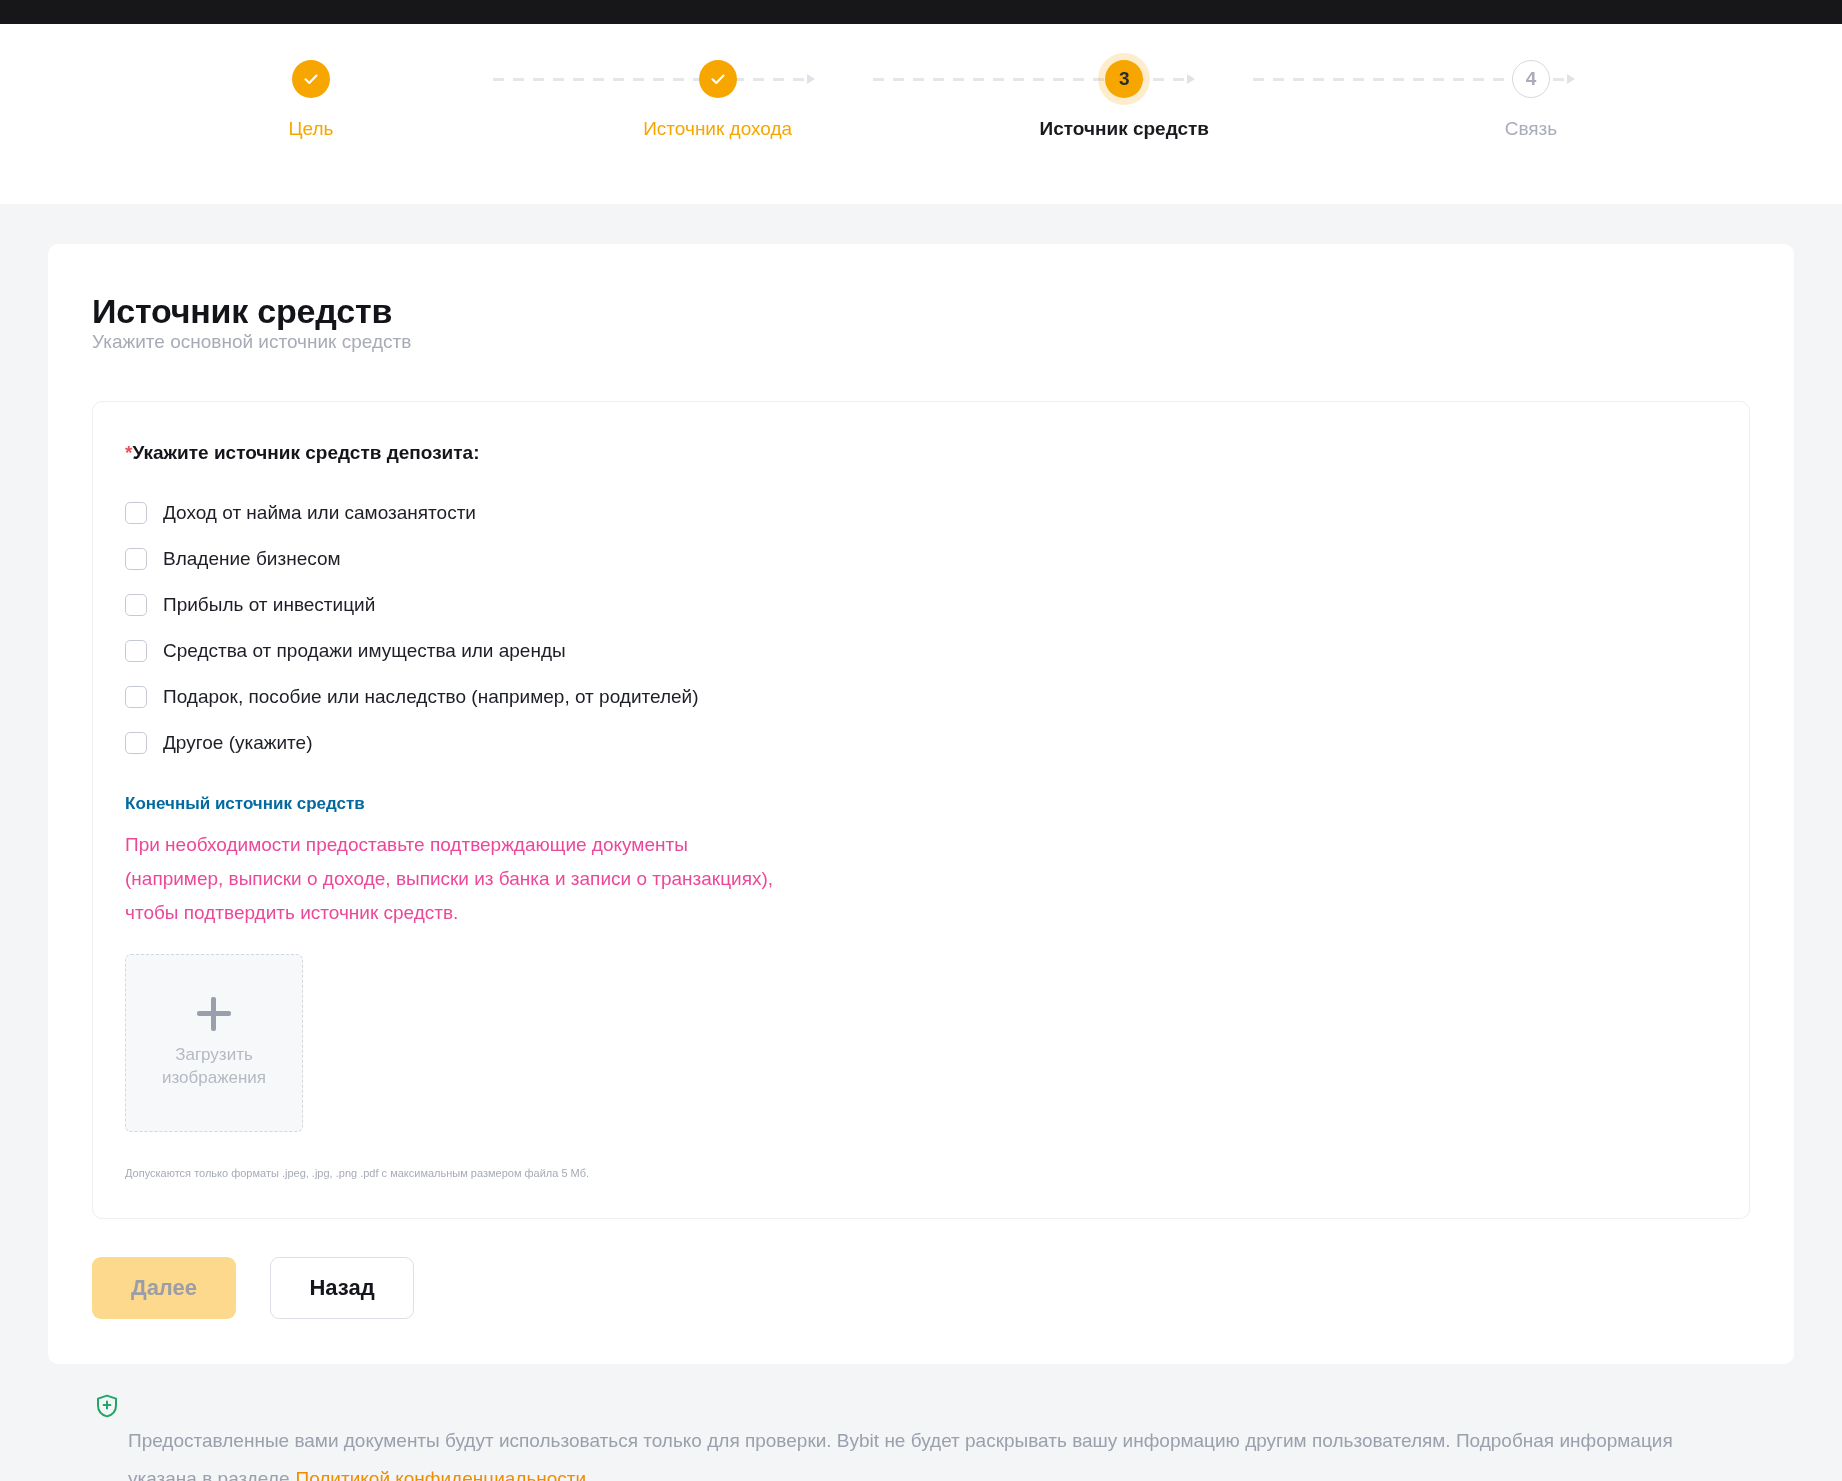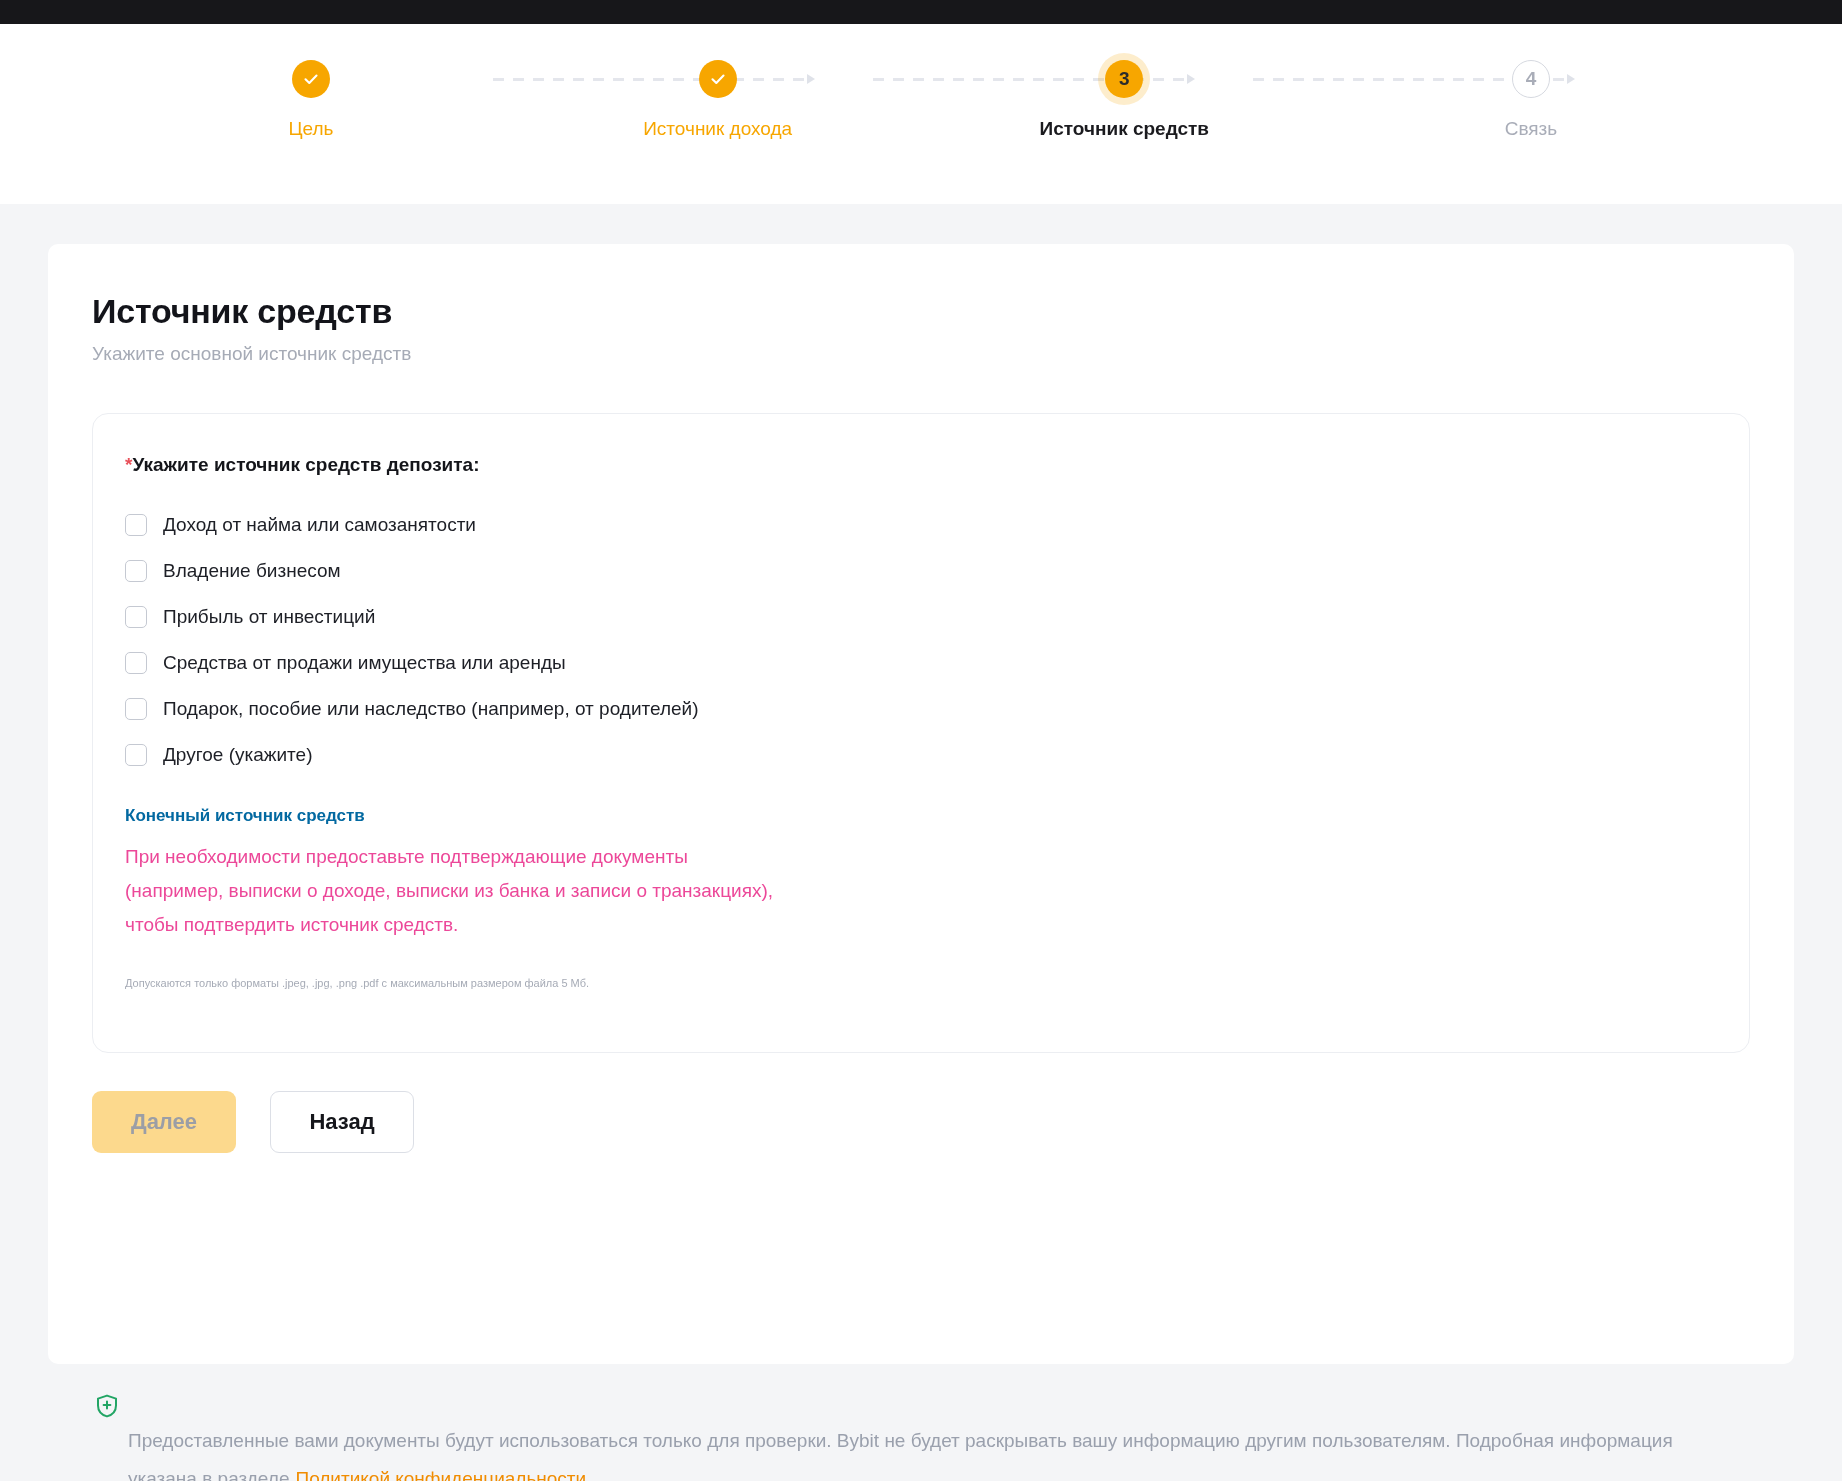--- a/index.html
+++ b/index.html
@@ -119,31 +119,31 @@
     padding: 48px 44px 40px 44px;
     height: 1120px;
   }
   .page-title {
     font-size: 34px;
     font-weight: 700;
     color: #13141a;
     letter-spacing: -0.2px;
   }
   .page-subtitle {
-    margin-top: 12px;
+    margin-top: 0;
     font-size: 19px;
     color: #a6abb6;
   }
 
   
   .form-panel {
     margin-top: 48px;
     border: 1px solid #eceef2;
-    border-radius: 16px;
-    padding: 40px 32px 54px 32px;
+    border-radius: 10px;
+    padding: 40px 32px 30px 32px;
   }
   .field-legend {
     font-size: 19px;
     font-weight: 700;
     color: #14151a;
     margin-bottom: 26px;
   }
   .req-star { color: #e8515a; font-weight: 700; }
 
   .check-row {
@@ -358,20 +358,27 @@
         <span class="check-label">Подарок, пособие или наследство (например, от родителей)</span>
       </div>
       <div class="check-row">
         <span class="checkbox"></span>
         <span class="check-label">Другое (укажите)</span>
       </div>
 
       <h2 class="sub-heading">Конечный источник средств</h2>
       <p class="help-text">При необходимости предоставьте подтверждающие документы (например, выписки о доходе, выписки из банка и записи о транзакциях), чтобы подтвердить источник средств.</p>
 
+      <div class="upload-box">
+        <span class="plus-icon"></span>
+        <span class="upload-caption">
+          <span>Загрузить</span><br>
+          <span>изображения</span>
+        </span>
+      </div>
 
       <p class="file-note">Допускаются только форматы .jpeg, .jpg, .png .pdf с максимальным размером файла 5 Мб.</p>
 
     </div>
 
     <div class="actions">
       <button class="btn btn-next">Далее</button>
       <button class="btn btn-back">Назад</button>
     </div>
 

